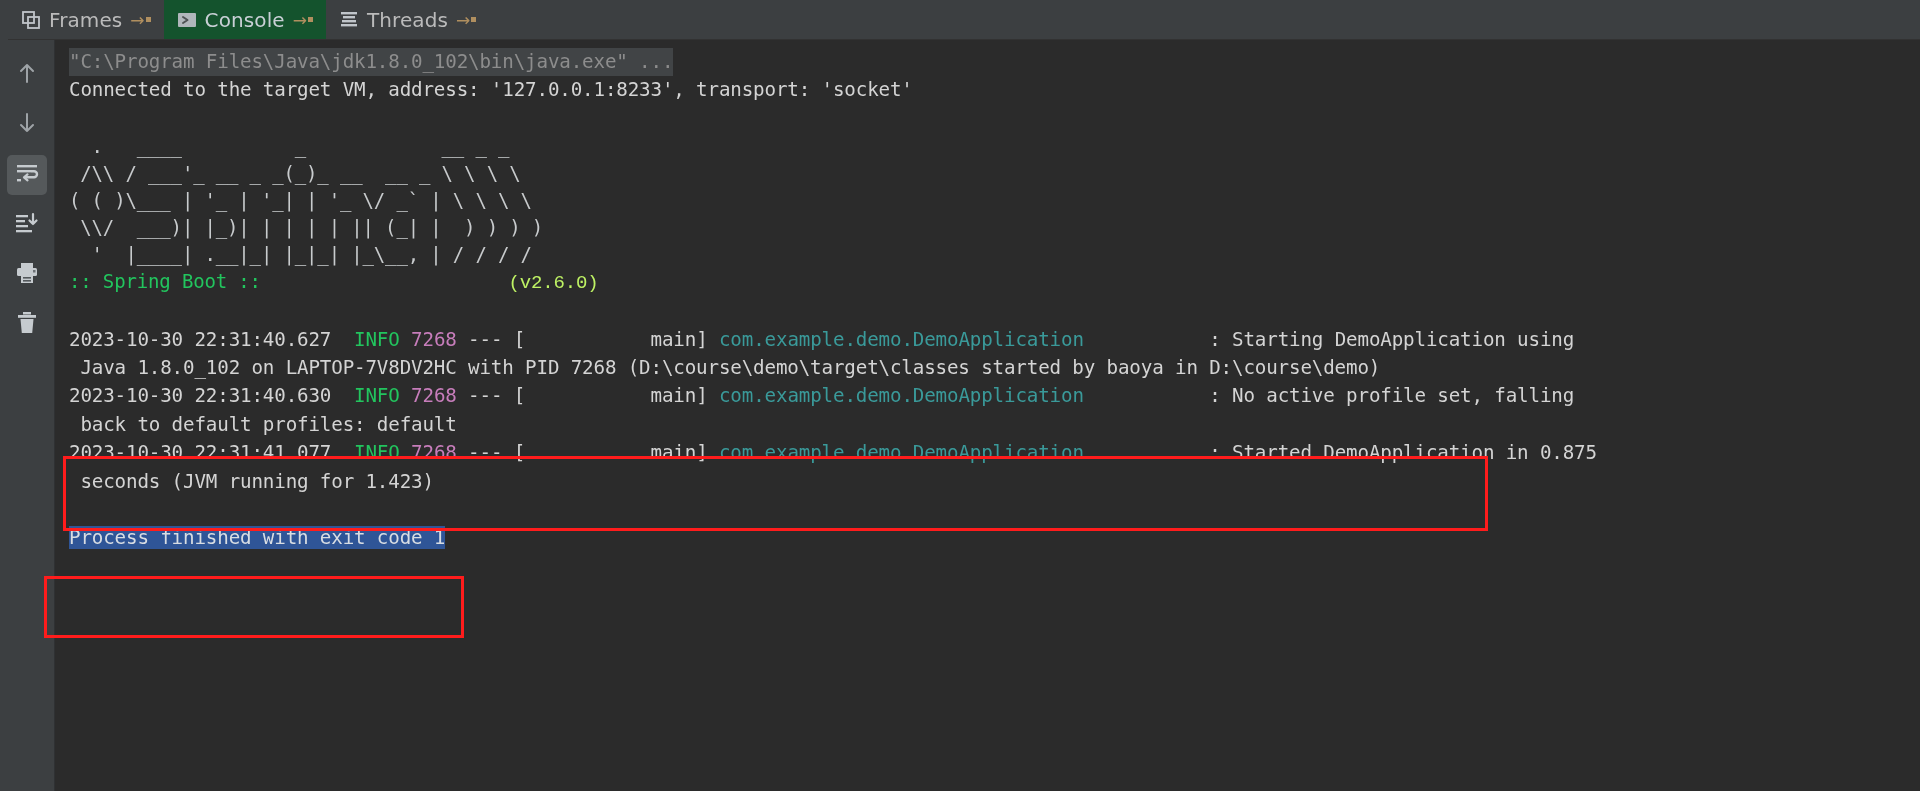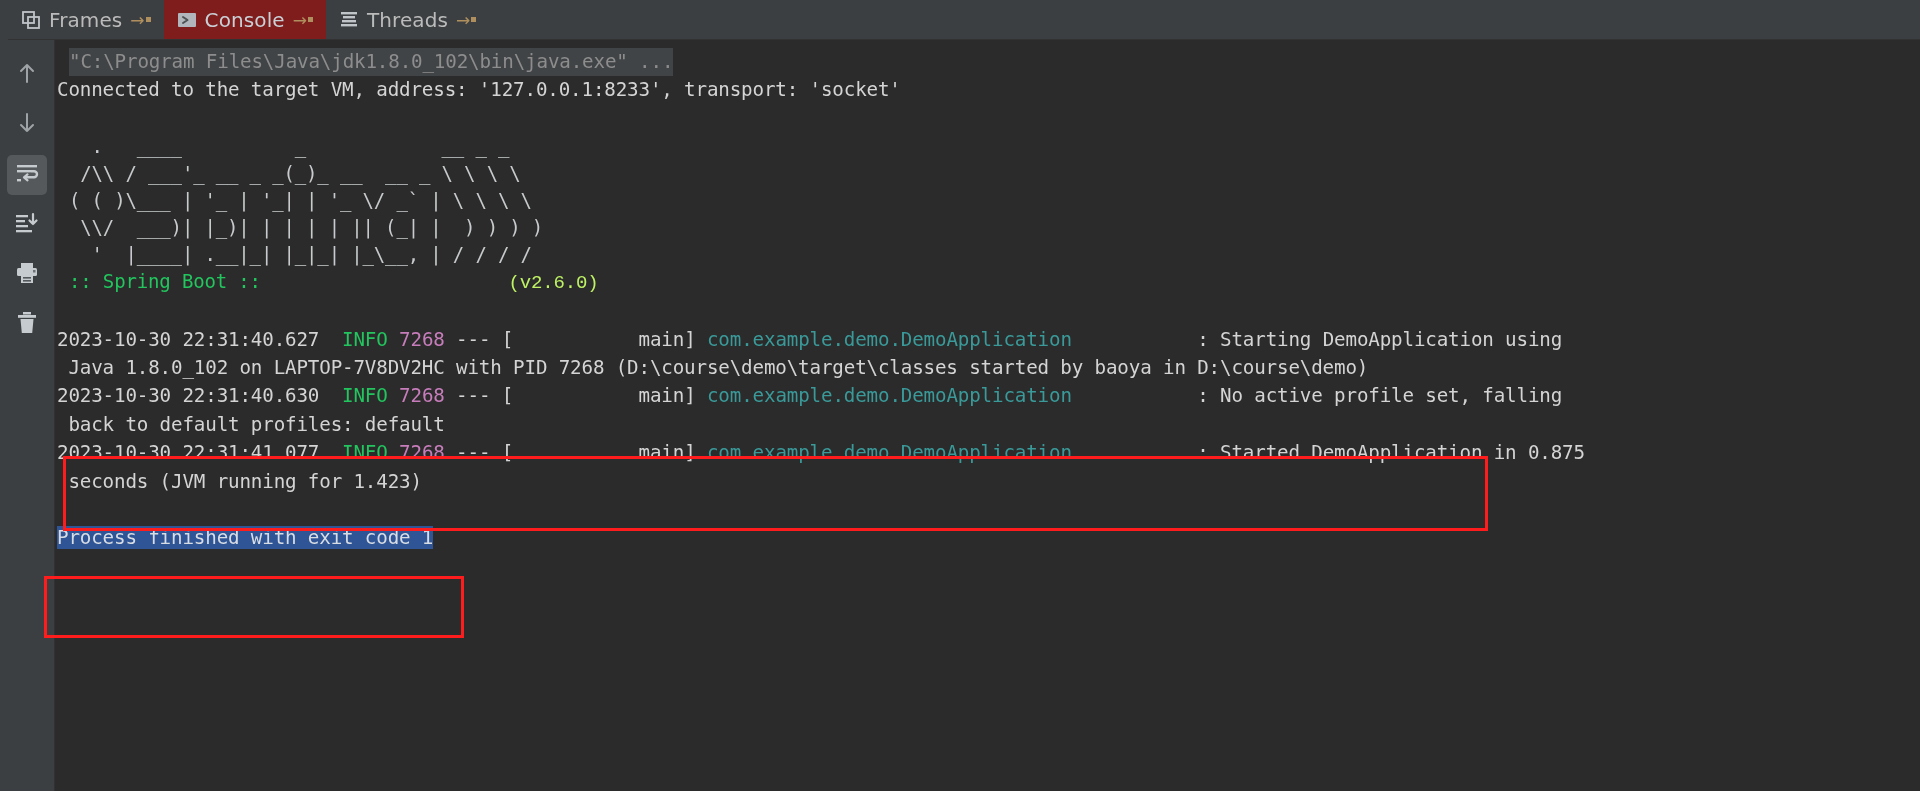--- a/index.html
+++ b/index.html
@@ -40,21 +40,21 @@
     display: flex;
     align-items: center;
     gap: 7px;
     padding: 0 13px 0 12px;
     height: 100%;
     box-sizing: border-box;
     cursor: default;
     position: relative;
   }
   .tab.active {
-    background: #7f1d1d;
+    background: #14532d;
   }
   .tab-label {
     font-family: "DejaVu Sans", "Liberation Sans", sans-serif;
     font-size: 20px;
     color: #bbbbbb;
     letter-spacing: 0.1px;
   }
   .tab.active .tab-label { color: #c9d0d6; }
   .tab-arrow {
     font-family: "DejaVu Sans", "Liberation Sans", sans-serif;
@@ -110,21 +110,21 @@
   .console-inner {
     position: relative;
     padding: 8px 0 0 0;
   }
   .ln {
     font-family: "DejaVu Sans Mono", "Liberation Mono", monospace;
     font-size: 19.2px;
     line-height: 28.4px;
     white-space: pre;
     color: #d8d8d8;
-    padding-left: 2px;
+    padding-left: 14px;
     letter-spacing: -0.15px;
   }
   .cmdline { background: #414446; display: inline-block; padding-left: 0;}
   .cmdline-wrap { padding-left: 14px; }
   .muted { color: #8d8d8d; }
   .grey  { color: #bef264; font-family: Liberation Mono, monospace; }
   .white { color: #d4d4d4; }
   .green { color: #22c55e; }
   .magenta { color: #c77dbb; }
   .cyan  { color: #3a9a9a; }

